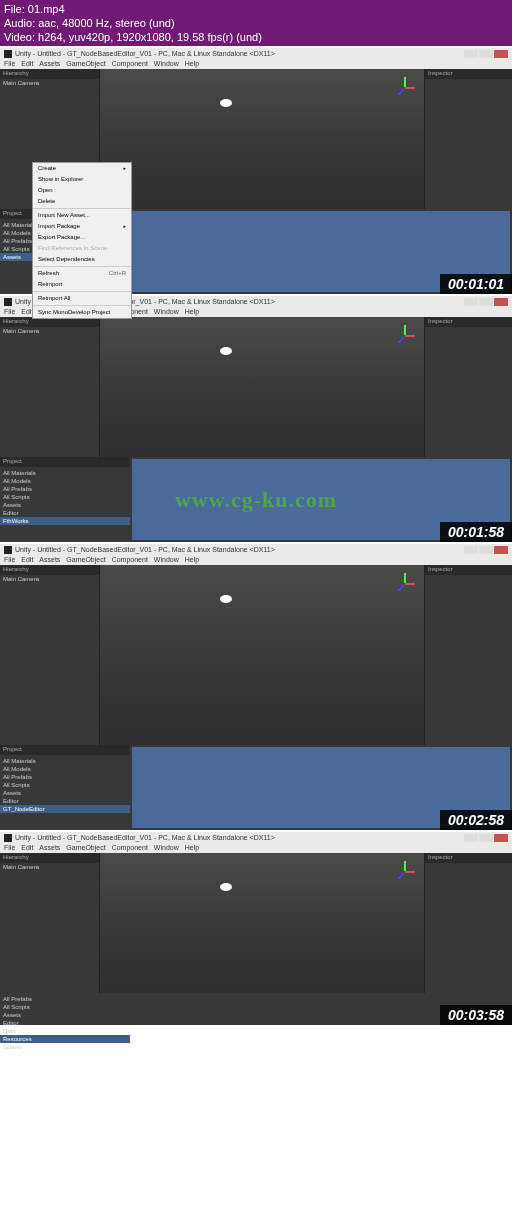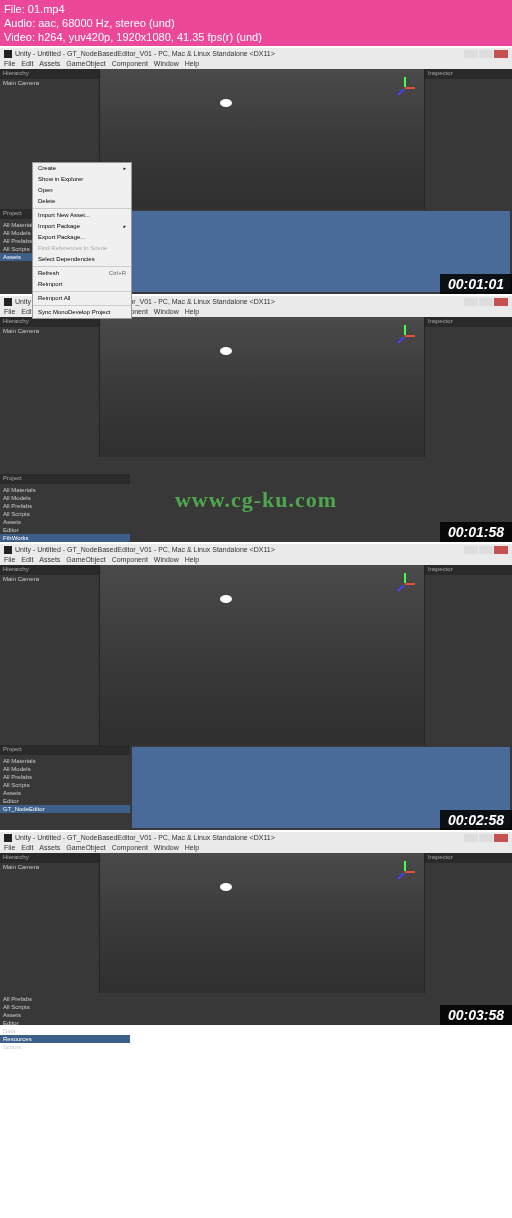--- a/index.html
+++ b/index.html
@@ -6,21 +6,21 @@
     body {
       width: 512px;
       height: 1218px;
       background: #fff;
       font-family: Arial, sans-serif;
       font-size: 10px;
       color: #fff;
       overflow: hidden;
     }
     .header {
-      background: #ec4899;
+      background: #701a75;
       padding: 2px 4px;
       font-size: 11px;
       line-height: 14px;
     }
     .header div { color: #fff; }
     .thumb {
       position: relative;
       margin-top: 2px;
     }
     .wintitle {
@@ -202,22 +202,22 @@
       padding: 1px 3px;
     }
     .bottom-area.last { height: 32px; }
     .project-tree { padding-top: 2px; }
   </style>
 </head>
 <body>
 
 <div class="header">
   <div>File: 01.mp4</div>
-  <div>Audio: aac, 68000 Hz, stereo (und)</div>
-  <div>Video: h264, yuv420p, 1920x1080, 41.35 fps(r) (und)</div>
+  <div>Audio: aac, 48000 Hz, stereo (und)</div>
+  <div>Video: h264, yuv420p, 1920x1080, 19.58 fps(r) (und)</div>
 </div>
 
 <div class="thumb">
   <div class="wintitle">
     <span class="unity-icon"></span>
     <span>Unity - Untitled - GT_NodeBasedEditor_V01 - PC, Mac &amp; Linux Standalone &lt;DX11&gt;</span>
     <div class="win-controls">
       <div class="win-btn"></div>
       <div class="win-btn"></div>
       <div class="win-btn close"></div>
@@ -312,21 +312,21 @@
     <div class="scene-view">
       <div class="cloud"></div>
       <div class="gizmo">
           <div class="gizmo-z"></div>
         </div>
     </div>
     <div class="right-panel">
       <div class="panel-header">Inspector</div>
     </div>
   </div>
-  <div class="bottom-area" style="position:relative;align-items:flex-end;">
+  <div class="bottom-area" style="position:relative;">
     <div class="project-panel">
       <div class="panel-header">Project</div>
       <div class="project-tree">
         <div class="tree-item">All Materials</div>
         <div class="tree-item">All Models</div>
         <div class="tree-item">All Prefabs</div>
         <div class="tree-item">All Scripts</div>
         <div class="tree-item">Assets</div>
         <div class="tree-item">Editor</div>
         <div class="tree-item h">FthWorks</div>

